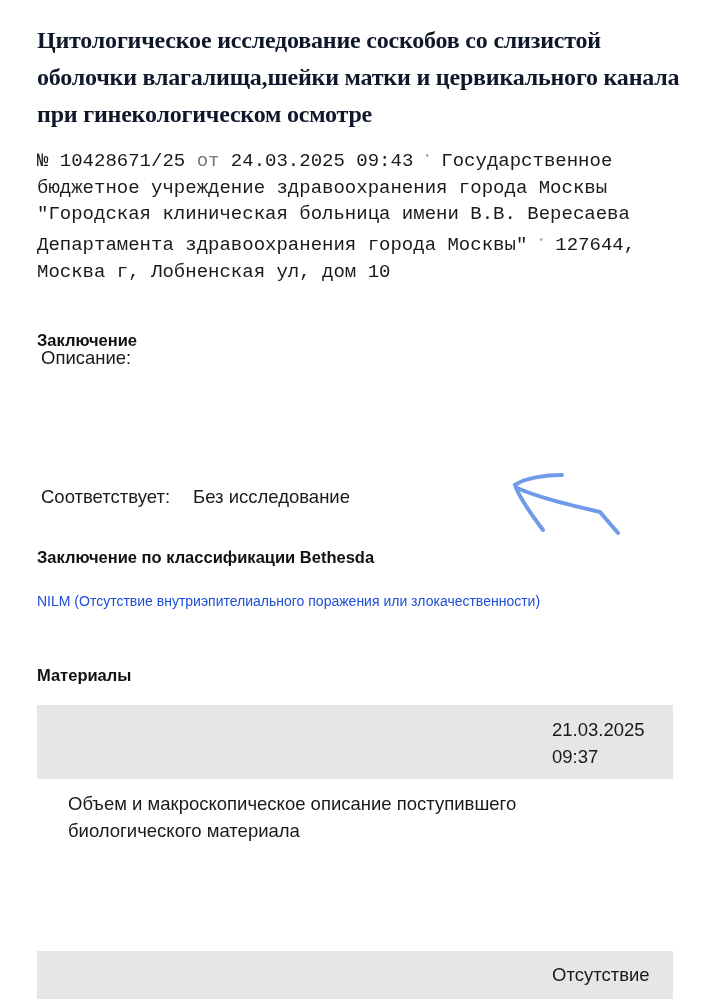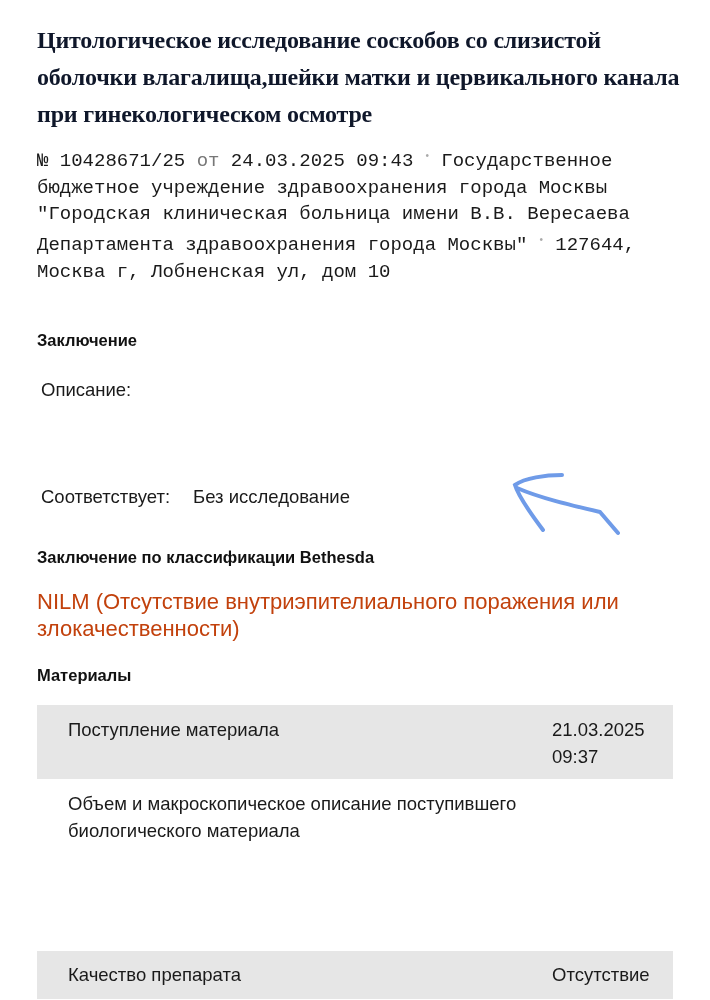--- a/index.html
+++ b/index.html
@@ -20,21 +20,21 @@
     font-family: "Liberation Sans", sans-serif; font-weight: bold; font-size: 16.5px; color: #111;
   }
   .kv {
     position: absolute; left: 41px; font-family: "Liberation Sans", sans-serif;
     font-size: 18.5px; line-height: 26.5px; color: #1a1a1a;
   }
   .kv .k { position: absolute; left: 0; top: 0; white-space: nowrap; }
   .kv .v { position: absolute; left: 152px; top: 0; width: 480px; }
   .para {
     position: absolute; left: 37px; width: 620px;
-    font-family: "Liberation Sans", sans-serif; font-size: 22px; line-height: 27px; color: #c2410c;
+    font-family: "Liberation Sans", sans-serif; font-size: 14px; line-height: 27px; color: #1d4ed8;
   }
   .table { position: absolute; left: 37px; top: 705px; width: 636px; font-family: "Liberation Sans", sans-serif; font-size: 18.5px; line-height: 26.5px; color: #1a1a1a; }
   .row { position: relative; }
   .row.shaded { background: #e6e6e6; }
   .row .c1 { position: absolute; left: 31px; width: 460px; }
   .row .c2 { position: absolute; left: 515px; width: 125px; }
   .arrow { position: absolute; left: 500px; top: 460px; }
 </style>
 </head>
 <body>
@@ -42,21 +42,21 @@
 <div class="title">Цитологическое исследование соскобов со слизистой оболочки влагалища,шейки матки и цервикального канала при гинекологическом осмотре</div>
 
 <div class="meta">
   <span>№ 10428671/25</span>
   <span class="muted">от</span>
   <span>24.03.2025 09:43</span><span class="dot">•</span><span>Государственное бюджетное учреждение здравоохранения города Москвы "Городская клиническая больница имени В.В. Вересаева Департамента здравоохранения города Москвы"</span><span class="dot">•</span><span>127644, Москва г, Лобненская ул, дом 10</span>
 </div>
 
 <div class="sec-h" style="top:303px;margin-top:28px;">Заключение</div>
 
-<div class="kv" style="top:345px; width:640px; height:135px;margin-top:32px;">
+<div class="kv" style="top:345px; width:640px; height:135px;">
   <span class="k">Описание:</span>
 </div>
 
 <div class="kv" style="top:484px; width:640px;">
   <span class="k">Соответствует:</span>
   <span class="v">Без исследование</span>
 </div>
 
 <svg class="arrow" width="140" height="80" viewBox="0 0 140 80">
   <path d="M62 15 C45 15 25 18 15 25 C18 35 28 50 43 70" fill="none" stroke="#6f9be8" stroke-width="4" stroke-linecap="round"></path>
@@ -64,23 +64,21 @@
 </svg>
 
 <div class="sec-h" style="top:548px;">Заключение по классификации Bethesda</div>
 
 <div class="para" style="top:588px;">NILM (Отсутствие внутриэпителиального поражения или злокачественности)</div>
 
 <div class="sec-h" style="top:666px;">Материалы</div>
 
 <div class="table">
   <div class="row shaded" style="height:74px;">
-    <div class="c1" style="top:12px;">Поступление материала</div>
     <div class="c2" style="top:12px;">21.03.2025 09:37</div>
   </div>
   <div class="row" style="height:172px;">
     <div class="c1" style="top:12px;">Объем и макроскопическое описание поступившего биологического материала</div>
   </div>
   <div class="row shaded" style="height:48px;">
-    <div class="c1" style="top:11px;">Качество препарата</div>
     <div class="c2" style="top:11px;">Отсутствие</div>
   </div>
 </div>
 
 </body></html>

